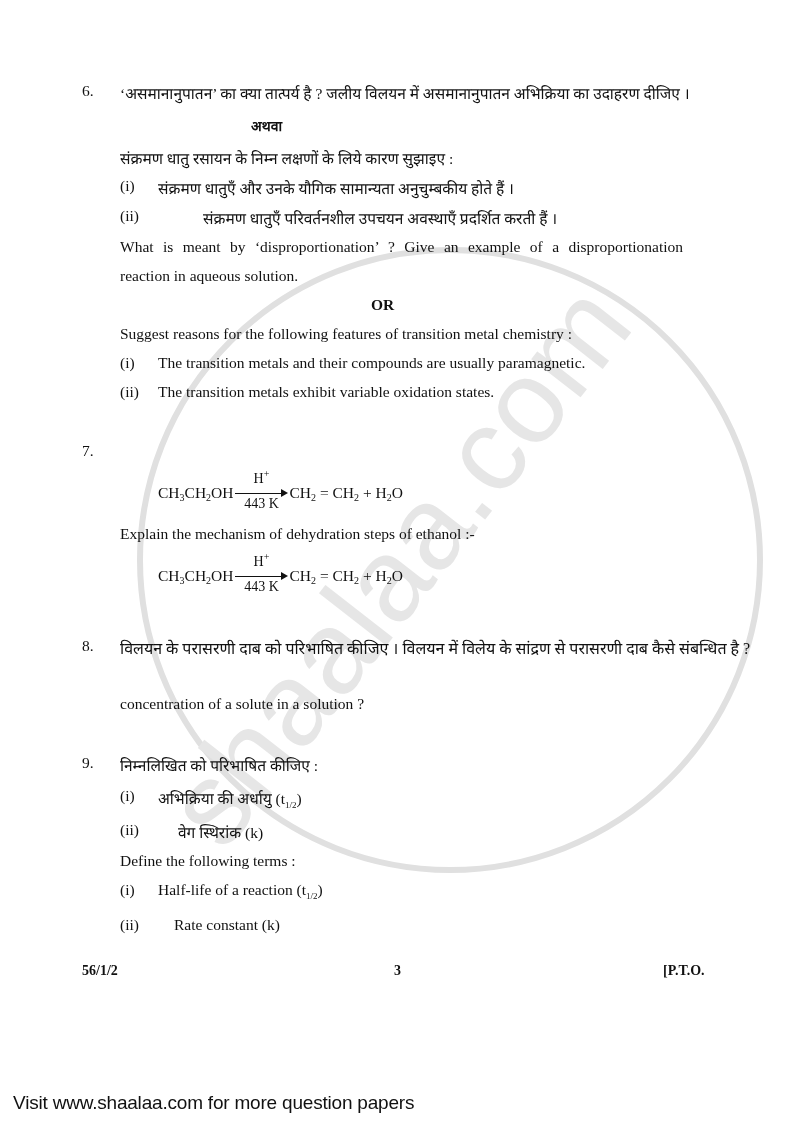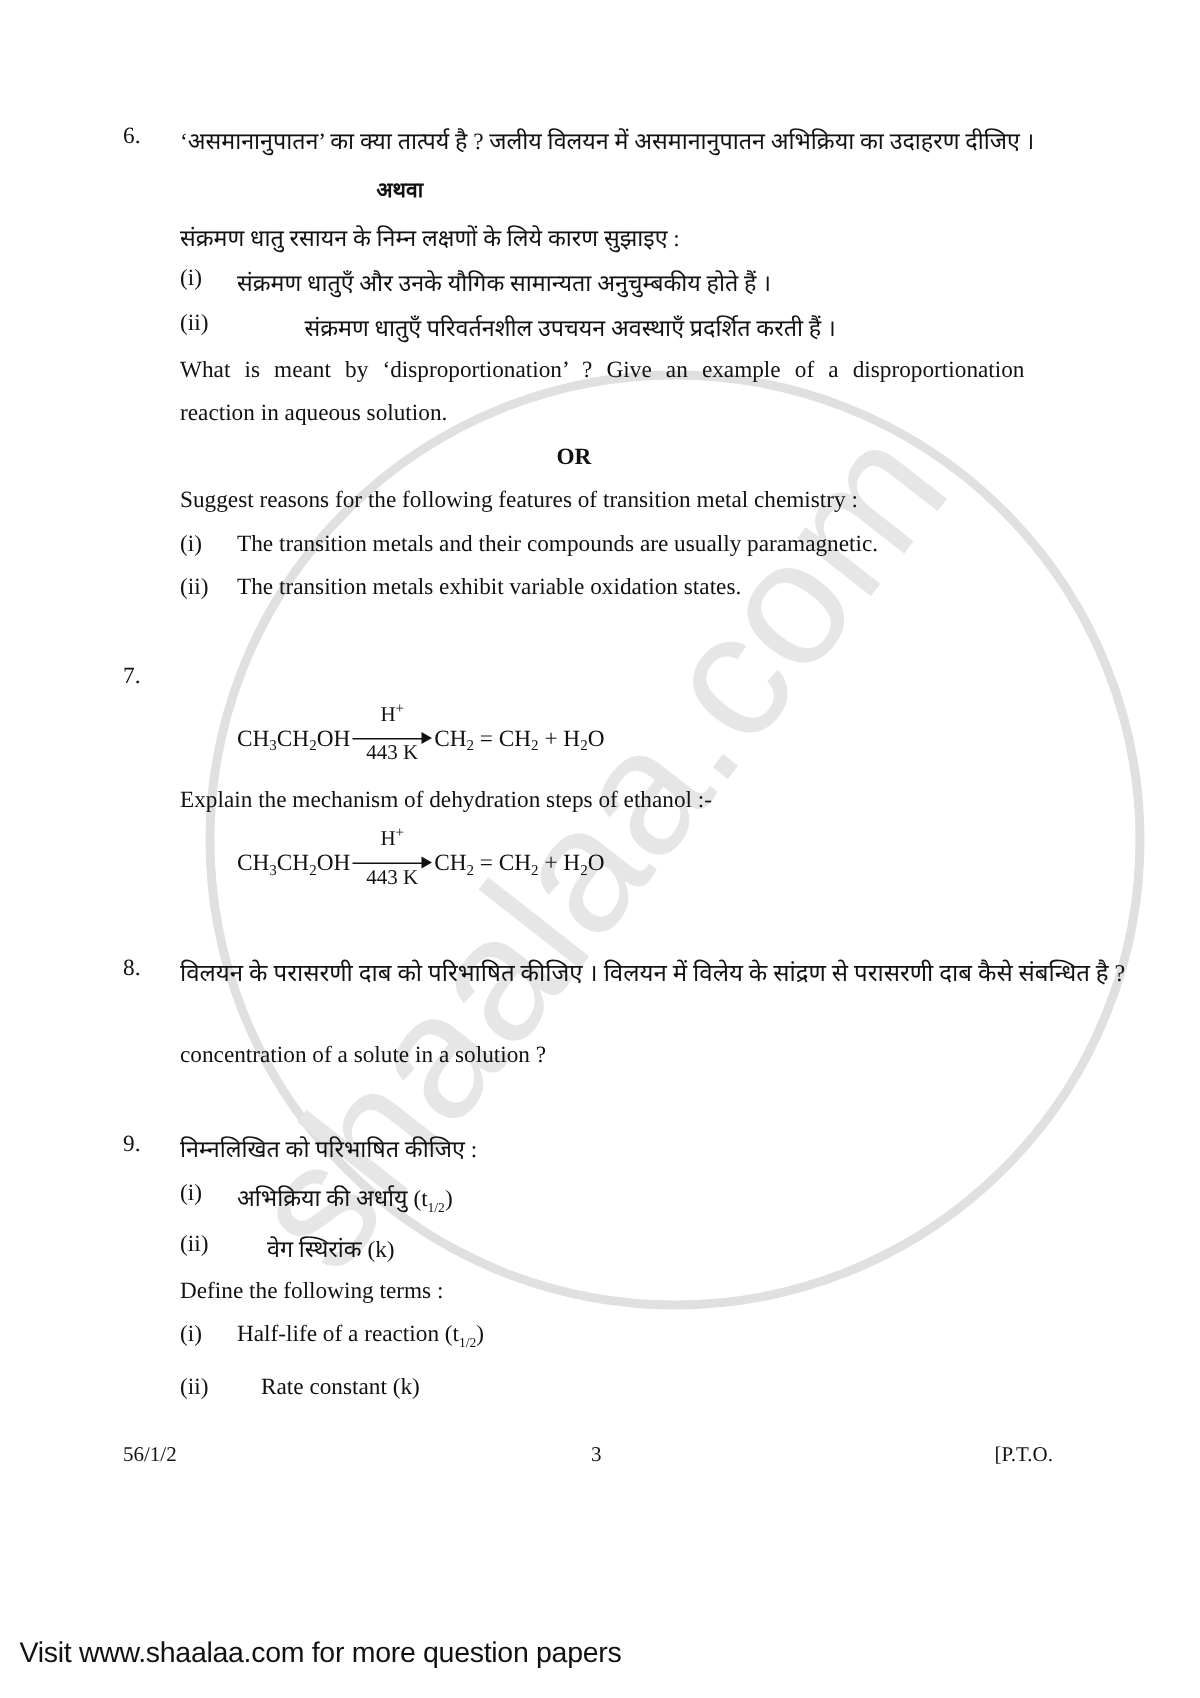--- a/index.html
+++ b/index.html
@@ -15,21 +15,21 @@
   .justify { position:absolute; left:120px; width:563px; font-size:15.5px; text-align:justify; text-align-last:justify; white-space:nowrap; }
   .eq { position:absolute; font-size:15.5px; white-space:nowrap; }
   .eq sub { font-size:10px; vertical-align:-3px; }
   .arrow { display:inline-block; position:relative; width:52px; height:16px; margin:0 2px; vertical-align:middle; }
   .arrow .top { position:absolute; left:0; width:52px; top:-18px; text-align:center; font-size:14px; }
   .arrow .top sup { font-size:10px; }
   .arrow .bot { position:absolute; left:0; width:52px; top:10px; text-align:center; font-size:14px; }
   .arrow .shaft { position:absolute; left:0; top:7px; width:48px; height:1px; background:#111; }
   .arrow .head { position:absolute; left:46px; top:3px; width:0; height:0;
                  border-top:4px solid transparent; border-bottom:4px solid transparent; border-left:7px solid #111; }
-  .footer { position:absolute; top:963px; font-size:14px; font-weight:normal; }
+  .footer { position:absolute; top:963px; font-size:14px; font-weight:bold; }
   .visit { position:absolute; left:13px; top:1092px; font-family:"Liberation Sans","DejaVu Sans",sans-serif; font-size:19px; color:#111; letter-spacing:-0.2px; }
   .frac { font-size:9px; vertical-align:-4px; }
 </style>
 </head>
 <body>
 
 <div class="page">
 
   <svg class="wm" viewBox="0 0 800 1132">
     <circle cx="450" cy="560" r="310" fill="none" stroke="#e0e0e0" stroke-width="6"></circle>

